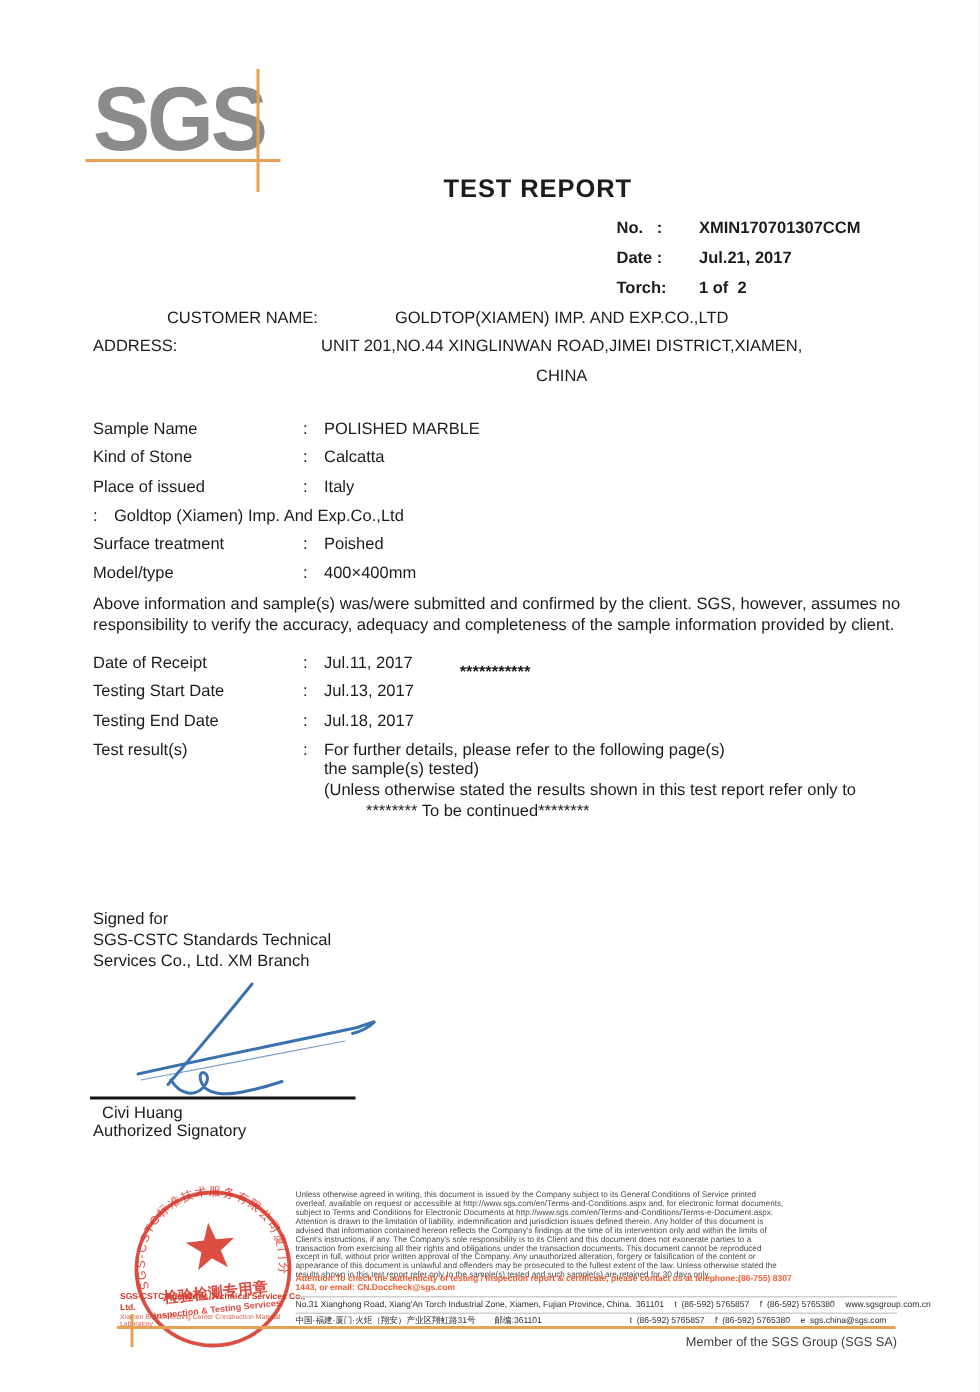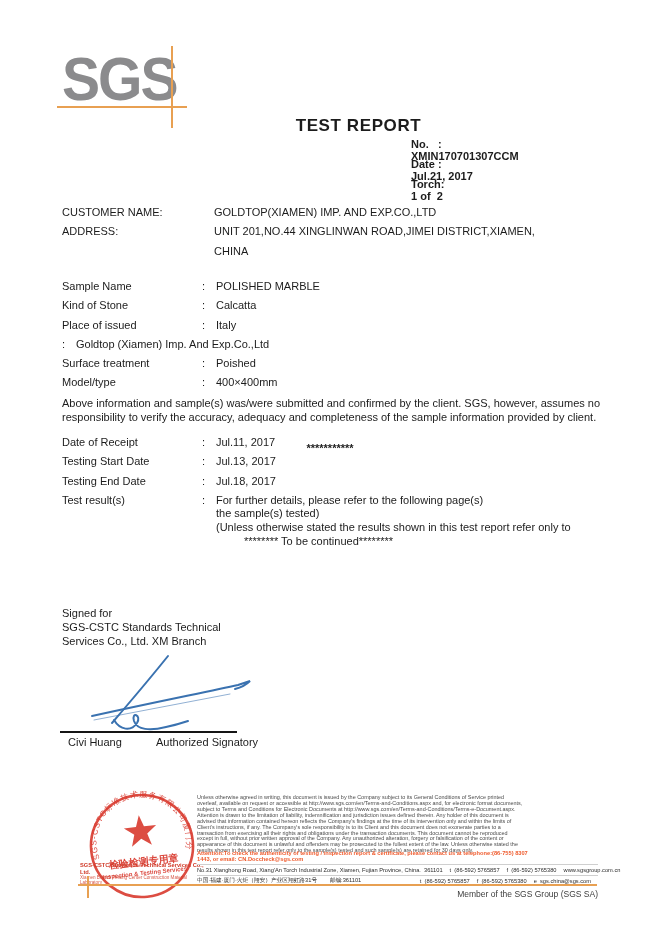--- a/index.html
+++ b/index.html
@@ -15,44 +15,44 @@
   .sgs-logo{left:62px;top:44px;font-size:56px;font-weight:700;color:#8b8b8d;
     letter-spacing:-2px;transform:scale(1.02,1.08);transform-origin:left top;}
   .orange{background:#e8a052;}
   .logo-hline{left:57px;top:106px;width:130px;height:2px;}
   .logo-vline{left:171px;top:46px;width:2px;height:82px;}
 
   
   .title{left:0;top:116px;width:653px;text-align:center;font-size:17px;
     font-weight:700;letter-spacing:.6px;padding-left:32px;}
   .meta{left:411px;top:138px;font-size:11px;font-weight:700;}
-  .meta-row{display:flex;height:20px;align-items:flex-start;flex-direction:column;}
+  .meta-row{display:flex;height:20px;align-items:flex-end;}
   .meta-label{width:55px;white-space:pre;}
   .meta-value{white-space:pre;}
 
   
   .cust{left:62px;top:206px;font-size:11px;}
-  .cust-row{display:flex;height:19.3px;}
+  .cust-row{display:flex;height:19.3px;justify-content:center;}
   .cust-label{width:152px;}
   .kv{font-size:11px;}
   .kv-row{display:flex;height:19.3px;}
   .kv-label{width:140px;}
   .kv-colon{width:14px;}
   .samples{left:62px;top:280px;}
   .dates{left:62px;top:436px;}
 
   .para{left:62px;top:397px;width:548px;font-size:11px;line-height:13.6px;}
   .stars-mid{left:0;top:442px;width:660px;text-align:center;font-size:11px;font-weight:700;}
   .tr-value{line-height:13.6px;}
   .continued{margin-left:28px;font-size:11px;}
 
   
   .signed{left:62px;top:606px;font-size:11px;line-height:14px;}
   .sig-line{left:60px;top:731px;width:177px;height:2px;background:#151515;}
-  .sig-names{left:62px;top:736px;font-size:11px;display:flex;}
+  .sig-names{left:62px;top:736px;font-size:11px;display:flex;flex-direction:column;}
   .sig-name{width:88px;padding-left:6px;}
 
   
   .fineprint{left:197px;top:795px;width:401px;font-size:5.45px;line-height:5.92px;
     color:#4c4c4c;text-align:justify;}
   .attention{left:197px;top:850px;width:401px;font-size:5.7px;line-height:6.4px;
     font-weight:700;color:#ef5b2d;}
   .addr-block{left:197px;top:864px;width:401px;font-size:5.7px;color:#2c2c2c;}
   .addr-row{display:flex;align-items:center;height:10px;border-top:1px solid #cfcfcf;white-space:pre;}
   .addr-row .grow{flex:1;}

